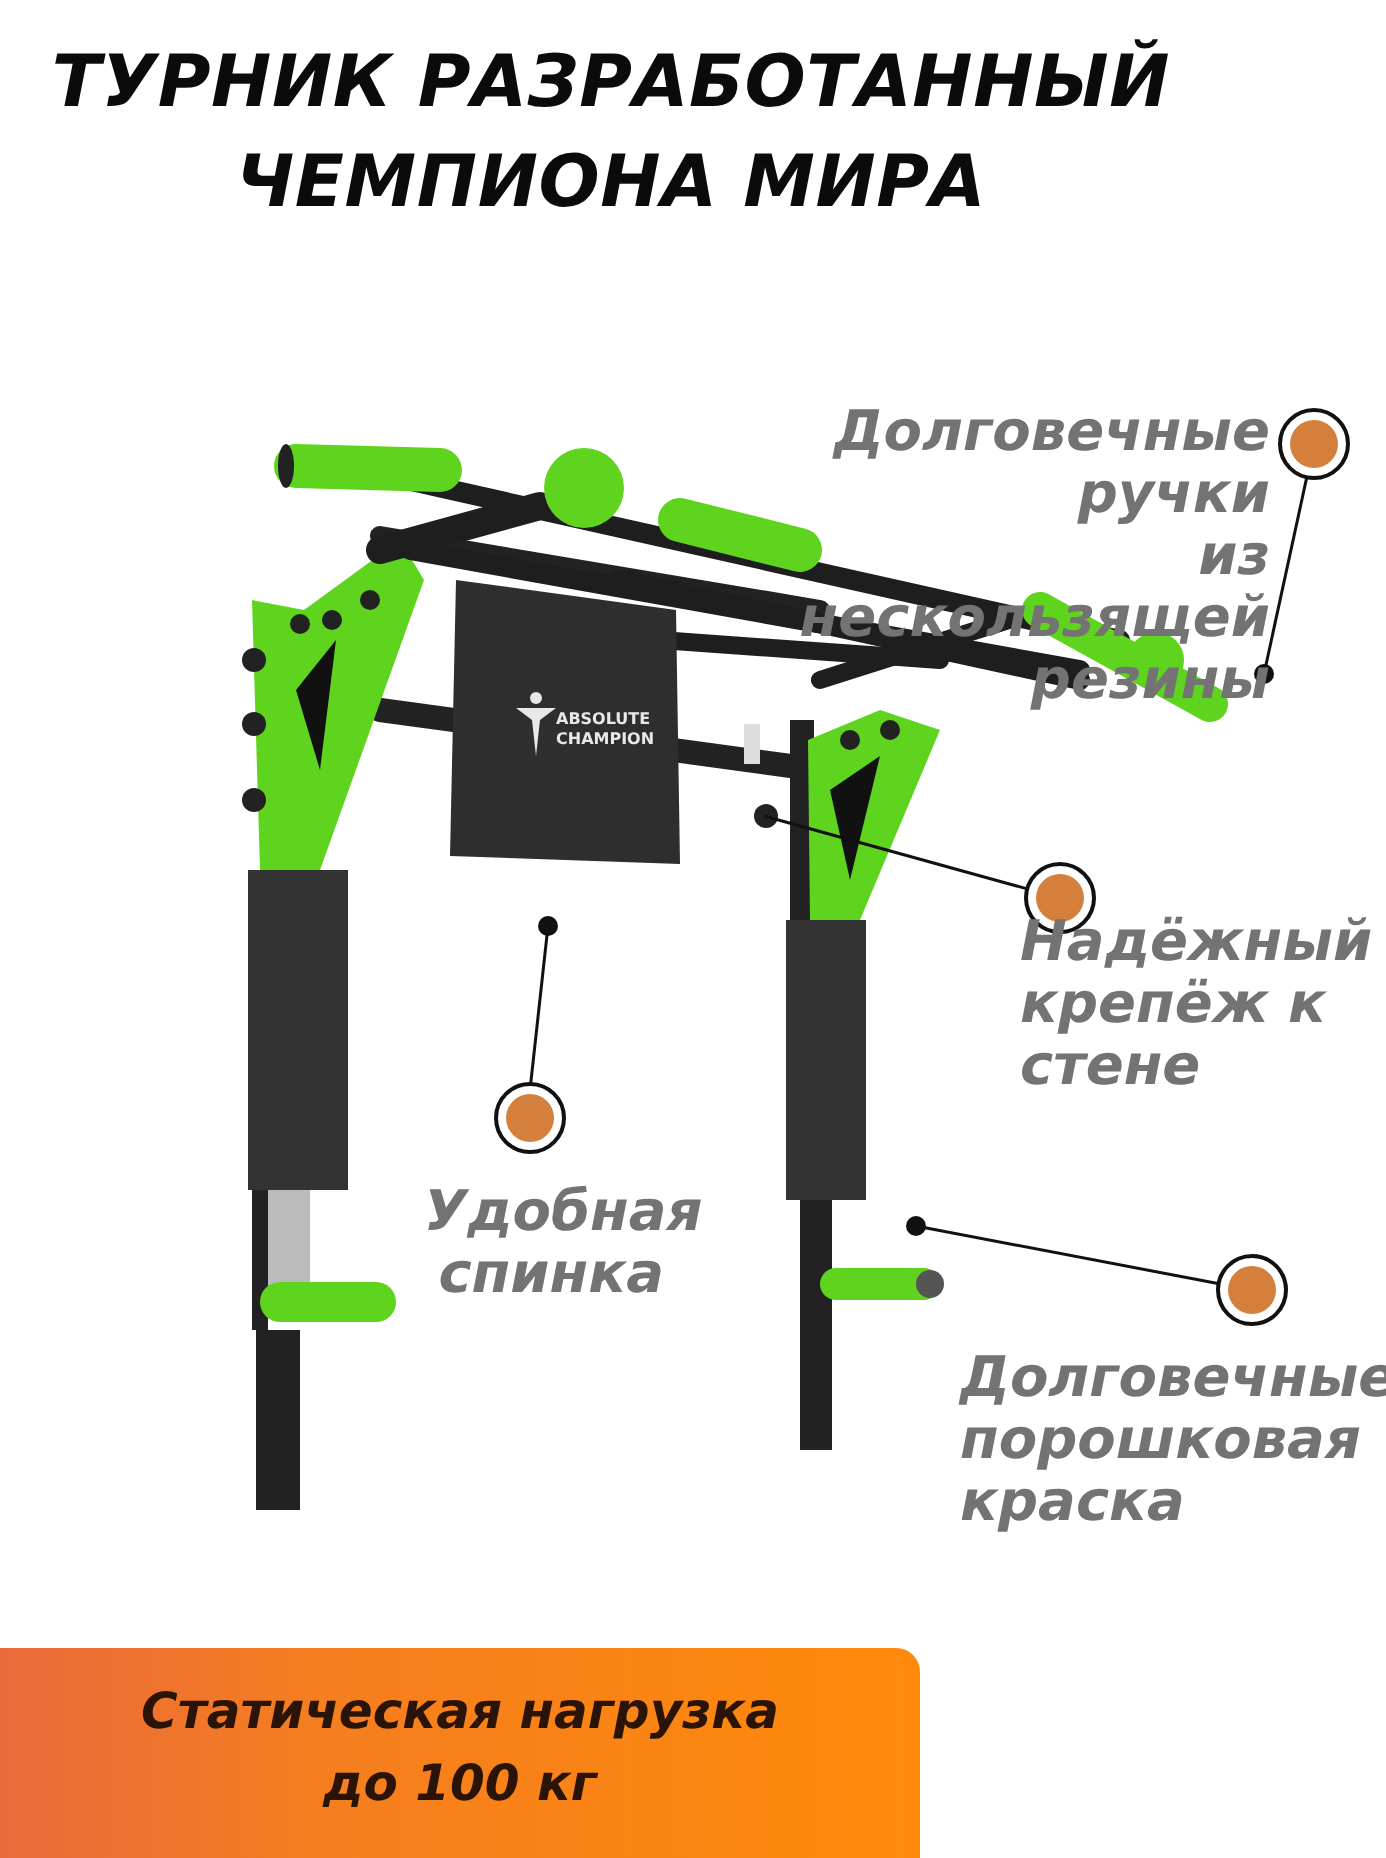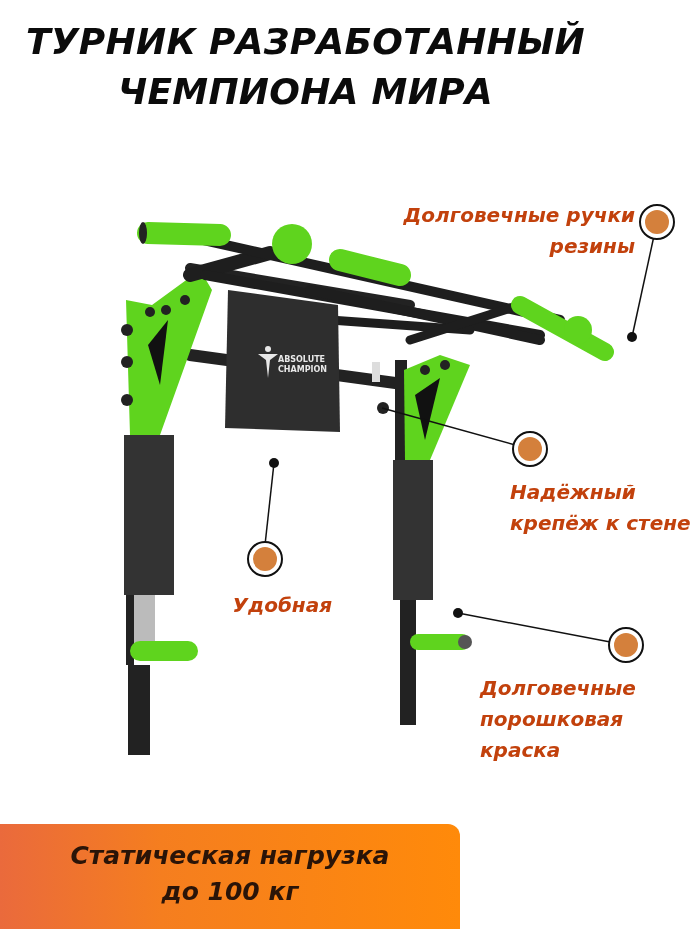--- a/index.html
+++ b/index.html
@@ -1,20 +1,20 @@
 <!DOCTYPE html>
 <html><head>
 <meta charset="utf-8">
 <style>
   html, body { margin:0; padding:0; background:#ffffff; }
   body { width:693px; height:929px; position:relative; overflow:hidden; font-family:"DejaVu Sans", sans-serif; }
   .title { position:absolute; left:0; top:2px; width:611px; text-align:center; font-weight:bold; font-style:italic; font-size:36px; line-height:50px; color:#0b0b0b; letter-spacing:0.3px; font-family:"DejaVu Sans", sans-serif;margin-top:15px; }
   .title .ln { display:block; }
   .scene { position:absolute; left:0; top:0; width:693px; height:929px; }
-  .callout-text { position:absolute; font-weight:bold; font-style:italic; font-size:20px; line-height:31px; color:#c2410c; font-family:"DejaVu Sans", sans-serif; }
+  .callout-text { position:absolute; font-weight:bold; font-style:italic; font-size:28px; line-height:31px; color:#737373; font-family:"DejaVu Sans", sans-serif; }
   .callout-text .ln { display:block; }
   .badge { position:absolute; left:0; top:824px; width:460px; height:124px; border-radius:0 12px 12px 0; background:linear-gradient(90deg,#ea6a3c 0%,#f57e1f 35%,#ff8a0a 100%); text-align:center; }
   .badge .ln { display:block; font-weight:bold; font-style:italic; font-size:25px; line-height:36px; color:#2a1408; font-family:"DejaVu Sans", sans-serif; }
   .badge .l1 { padding-top:14px; }
 </style>
 </head>
 <body>
 
 <div class="title">
   <span class="ln">ТУРНИК РАЗРАБОТАННЫЙ</span>
@@ -113,30 +113,32 @@
   <g>
     <circle cx="458" cy="613" r="5" fill="#111"></circle>
     <line x1="458" y1="613" x2="626" y2="645" stroke="#111" stroke-width="1.5"></line>
     <circle cx="626" cy="645" r="17" fill="#fff" stroke="#111" stroke-width="2"></circle>
     <circle cx="626" cy="645" r="12" fill="#d4803c"></circle>
   </g>
 </svg>
 
 <div class="callout-text" style="left:380px; top:200px; width:255px; text-align:right;">
   <span class="ln">Долговечные ручки</span>
+  <span class="ln">из нескользящей</span>
   <span class="ln">резины</span>
 </div>
 
-<div class="callout-text" style="left:510px; top:477px;">
+<div class="callout-text" style="left:510px; top:455px;">
   <span class="ln">Надёжный</span>
   <span class="ln">крепёж к стене</span>
 </div>
 
 <div class="callout-text" style="left:212px; top:590px; width:120px; text-align:right;">
   <span class="ln">Удобная</span>
+  <span class="ln">спинка</span>
 </div>
 
 <div class="callout-text" style="left:480px; top:673px;">
   <span class="ln">Долговечные</span>
   <span class="ln">порошковая</span>
   <span class="ln">краска</span>
 </div>
 
 <div class="badge">
   <span class="ln l1">Статическая нагрузка</span>

